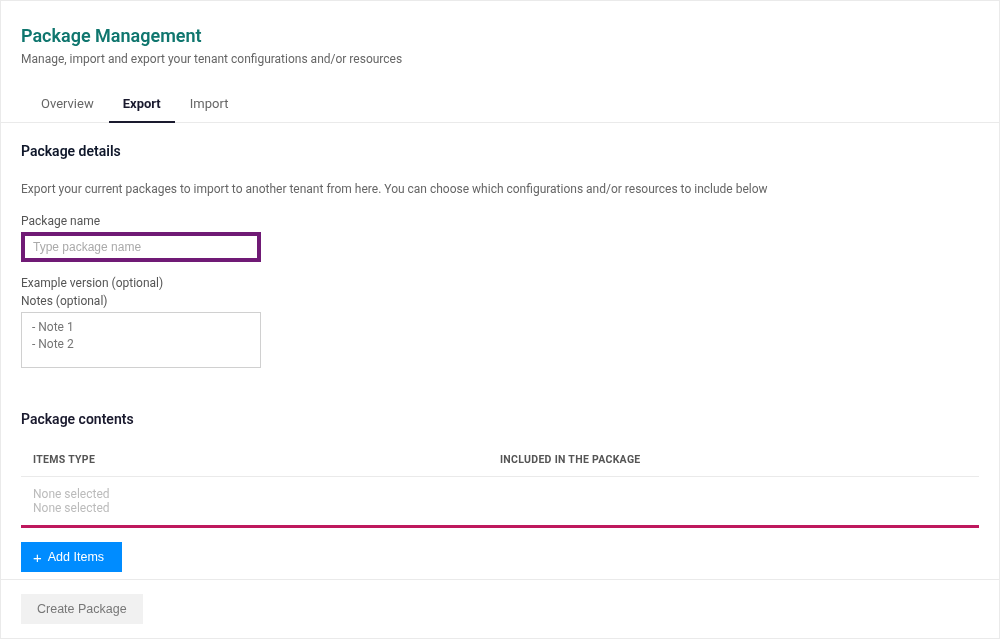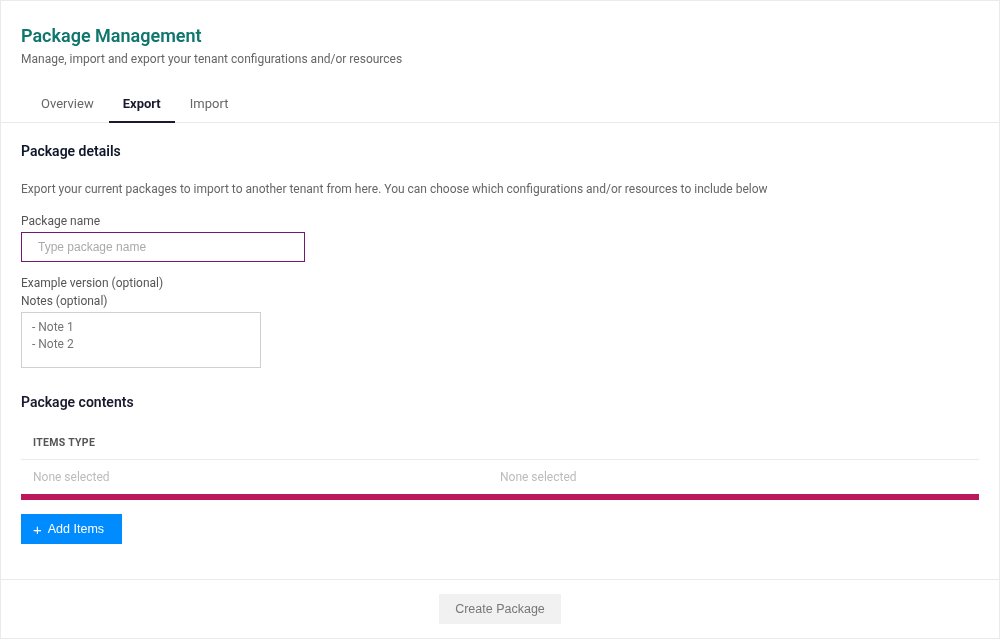--- a/index.html
+++ b/index.html
@@ -67,24 +67,24 @@
       margin-bottom: 18px;
       margin-top: 23px;
     }
     .field-label {
       font-size: 12px;
       color: #555;
       margin-bottom: 4px;
       display: block;
     }
     .text-input {
-      width: 284px;
+      width: 240px;
       height: 30px;
-      border: 1px solid #701a75;
-      padding: 0 16px;
+      border: 4px solid #701a75;
+      padding: 0 8px;
       font-size: 12px;
       color: #333;
       background: #fff;
       margin-bottom: 14px;
     }
     .text-input::placeholder { color: #aaa; }
     .textarea {
       width: 240px;
       height: 56px;
       border: 1px solid #d0d0d0;
@@ -94,21 +94,21 @@
       background: #fff;
       resize: none;
       font-family: inherit;
       line-height: 1.4;
       white-space: pre;
     }
     .contents-title {
       font-size: 14px;
       font-weight: 600;
       color: #1a1a2e;
-      margin-top: 23px;
+      margin-top: 40px;
       margin-bottom: 16px;
     }
     .table {
       width: 100%;
     }
     .thead {
       display: flex;
       padding: 10px 12px;
       border-bottom: 1px solid #eaeaea;
     }
@@ -116,21 +116,22 @@
       font-size: 10.5px;
       font-weight: 700;
       color: #555;
       letter-spacing: 0.3px;
     }
     .col-type { flex: 0 0 50%; }
     .col-inc { flex: 0 0 50%; }
     .trow {
       display: flex;
       padding: 10px 12px;
-      border-bottom: 6px solid #be185d;
+      border-bottom: 3px solid #be185d;
+      flex-direction: column;
     }
     .td {
       font-size: 12px;
       color: #bbb;
     }
     .btn-primary {
       margin-top: 14px;
       background: #008cff;
       color: #fff;
       border: none;
@@ -147,21 +148,21 @@
       font-size: 15px;
       line-height: 1;
       font-weight: 400;
     }
     .footer {
       position: absolute;
       left: 0; right: 0; bottom: 0;
       border-top: 1px solid #eaeaea;
       padding: 14px 20px;
       display: flex;
-      justify-content: center;
+      justify-content: flex-start;
       background: #fff;
     }
     .btn-secondary {
       background: #f1f1f1;
       color: #777;
       border: none;
       height: 30px;
       padding: 0 16px;
       font-size: 12.5px;
       cursor: pointer;
@@ -195,20 +196,21 @@
 
     <label class="field-label">Notes (optional)</label>
     <textarea class="textarea" placeholder="- Note 1
 - Note 2" style=""></textarea>
 
     <div class="contents-title">Package contents</div>
 
     <div class="table">
       <div class="thead">
         <div class="th col-type">ITEMS TYPE</div>
+        <div class="th col-inc">INCLUDED IN THE PACKAGE</div>
       </div>
       <div class="trow">
         <div class="td col-type">None selected</div>
         <div class="td col-inc">None selected</div>
       </div>
     </div>
 
     <button class="btn-primary">
       <span class="plus">+</span>
       <span>Add Items</span>

